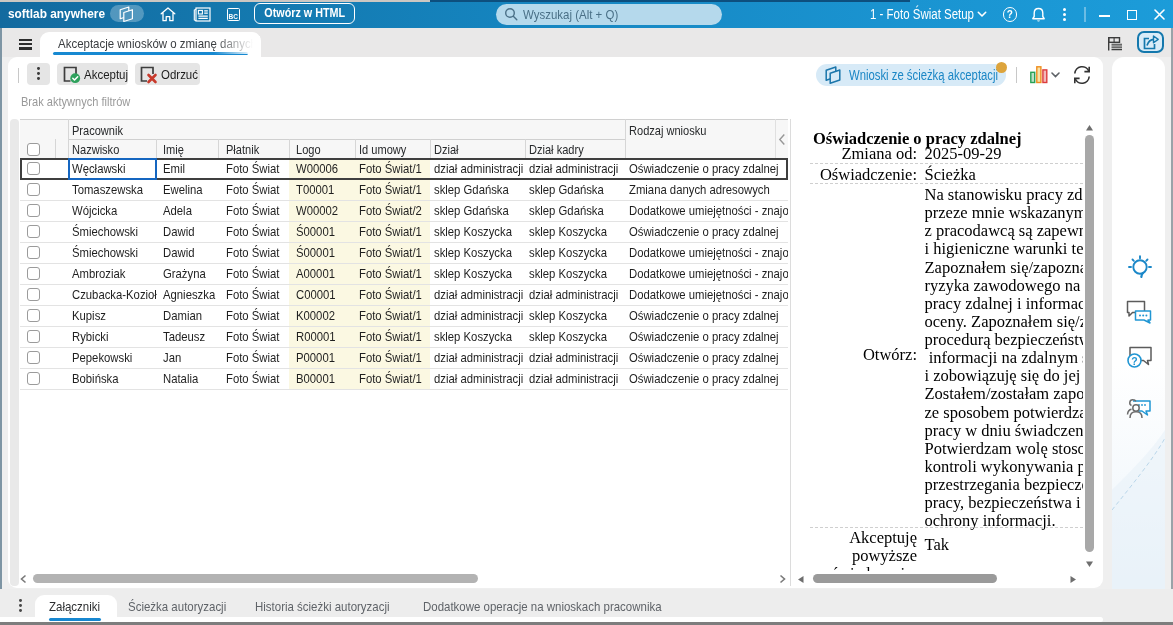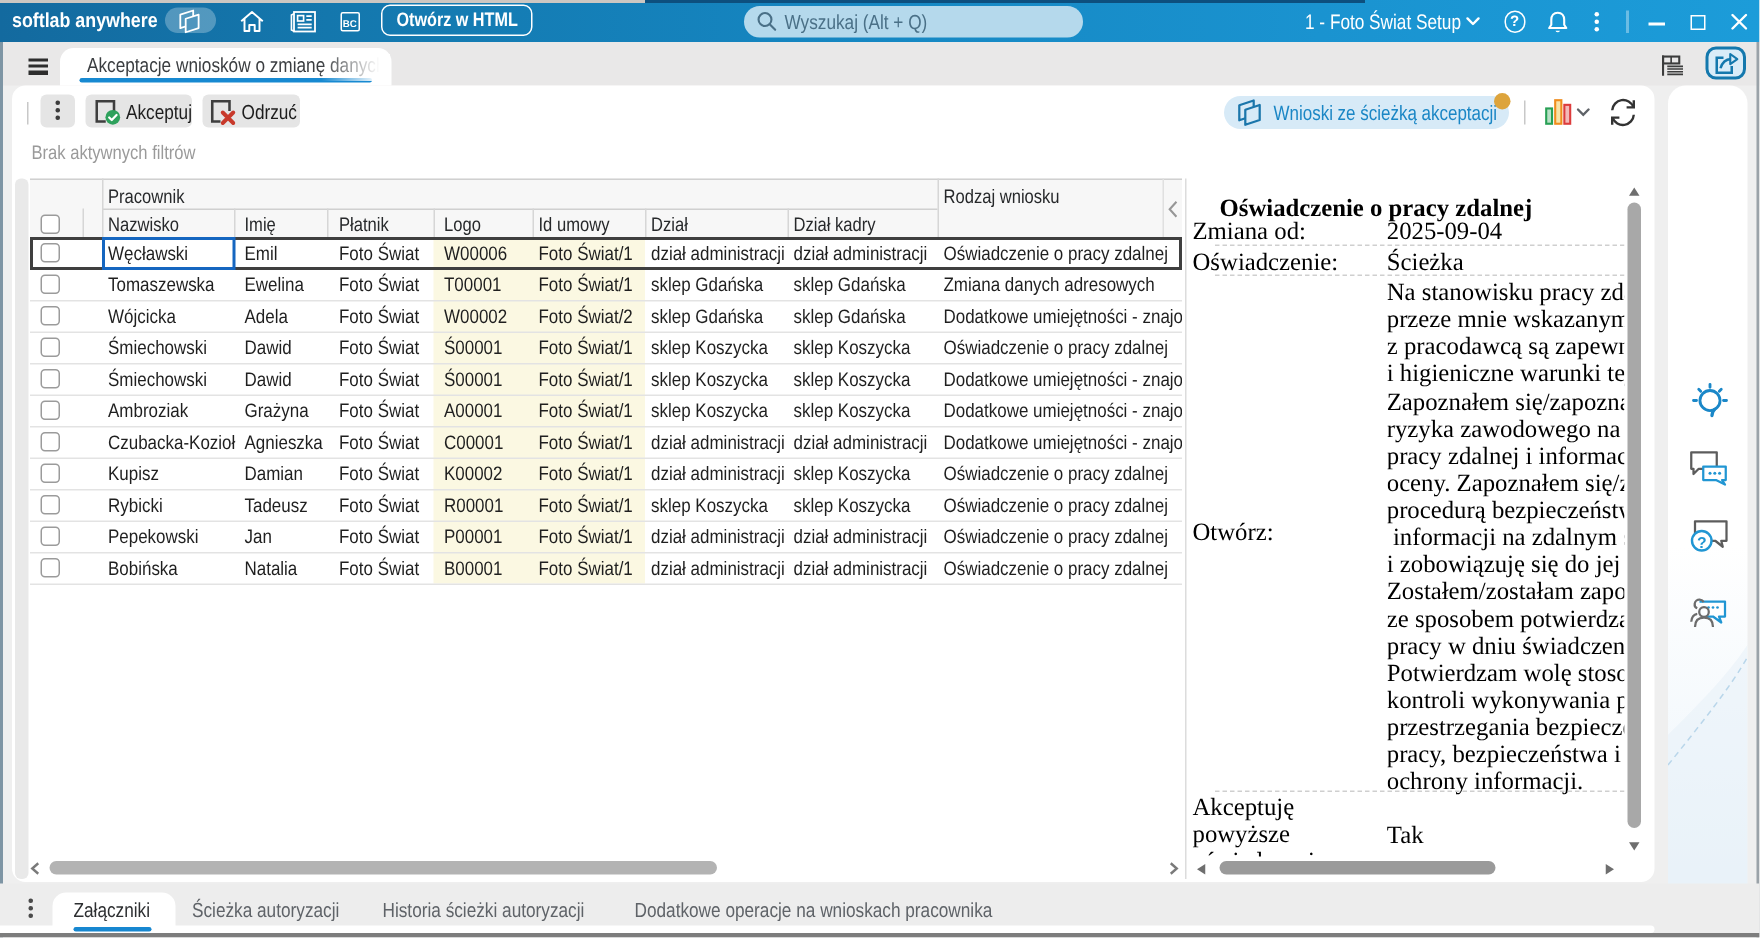--- a/index.html
+++ b/index.html
@@ -23,21 +23,21 @@
   #frame { left:0; top:622px; width:1173px; height:3px; background:#7d7d7d; }
   .btab { color:#5f6368; font-size:13.5px; white-space:nowrap; transform-origin:0 50%; transform:scaleX(0.85); }
   
   .hline { background:#e3e3e3; height:1px; }
   .vline { background:#d6d6d6; width:1px; }
   .hcell { font-size:13px; color:#27292b; white-space:nowrap; transform-origin:0 50%; transform:scaleX(0.85); }
   .cb { width:13px; height:13px; border:1.5px solid #9b9b9b; border-radius:3px; background:#fff; }
   
   .doc { font-family:"Liberation Serif", serif; font-size:16.5px; color:#000; white-space:nowrap; }
   .dash { border-top:1px dashed #cfcfcf; height:0; }
-  .lbl { text-align:left; }
+  .lbl { text-align:right; }
   
   .gbtn { background:#e5e5e5; border-radius:4px; }
   .btxt { font-size:13.5px; color:#1d1d1d; white-space:nowrap; transform-origin:0 50%; transform:scaleX(0.85); }
   .sx { transform-origin:0 50%; transform:scaleX(0.85); white-space:nowrap; }
   
   .row { left:20px; width:768px; height:21px; overflow:hidden; }
   .row span { position:absolute; top:0; line-height:21px; font-size:13px; color:#1f1f1f; white-space:nowrap; transform-origin:0 50%; transform:scaleX(0.87); }
   .rcb { position:absolute; left:6.5px; top:3.5px; }
   .c1{left:51.5px}.c2{left:143px}.c3{left:206px}.c4{left:276px}.c5{left:339px}.c6{left:414px}.c7{left:509px}.c8{left:609px}
 </style>
@@ -354,30 +354,30 @@
   </svg>
 <svg class="abs" style="left:778px; top:574px;" width="9" height="10" viewBox="0 0 9 10">
     <path d="M2.5 1.5 L6.5 5 L2.5 8.5" fill="none" stroke="#7a7a7a" stroke-width="1.6"></path>
   </svg>
 <div class="abs" style="left:33px; top:574px; width:445px; height:9px; background:#b3b3b3; border-radius:5px;"></div>
 
 <div class="abs" style="left:790px; top:119px; width:1px; height:467px; background:#dcdcdc;"></div>
 <div class="abs" style="left:795px; top:119px; width:288px; height:452px; overflow:hidden; background:#fff;">
   <div class="abs doc" style="left:18px; top:9.5px; font-weight:700;">Oświadczenie o pracy zdalnej</div>
   <div class="abs doc lbl" style="left:0px; top:25.3px; width:122px;">Zmiana od:</div>
-  <div class="abs doc" style="left:129.5px; top:25.3px;">2025-09-04</div>
+  <div class="abs doc" style="left:129.5px; top:25.3px;">2025-09-29</div>
   <div class="abs dash" style="left:15px; top:43.5px; width:273px;"></div>
   <div class="abs doc lbl" style="left:0px; top:45.6px; width:122px;">Oświadczenie:</div>
   <div class="abs doc" style="left:129.5px; top:45.6px;">Ścieżka</div>
   <div class="abs dash" style="left:15px; top:63.5px; width:273px;"></div>
   <div class="abs doc lbl" style="left:0px; top:226px; width:122px;">Otwórz:</div>
   <div class="abs doc" style="left:129.5px; top:67px; width:158.5px; overflow:hidden; line-height:18.13px; height:345px;">Na stanowisku pracy zdalnej<br>przeze mnie wskazanym i<br>z pracodawcą są zapewnione<br>i higieniczne warunki tej pr<br>Zapoznałem się/zapoznałam<br>ryzyka zawodowego na sta<br>pracy zdalnej i informacji<br>oceny. Zapoznałem się/zap<br>procedurą bezpieczeństwa<br>&nbsp;informacji na zdalnym sta<br>i zobowiązuję się do jej pr<br>Zostałem/zostałam zapozn<br>ze sposobem potwierdzan<br>pracy w dniu świadczenia<br>Potwierdzam wolę stosow<br>kontroli wykonywania pra<br>przestrzegania bezpieczeń<br>pracy, bezpieczeństwa i o<br>ochrony informacji.</div>
   <div class="abs dash" style="left:15px; top:408px; width:273px;"></div>
   <div class="abs doc lbl" style="left:0px; top:410.3px; width:122px; white-space:normal; line-height:18.1px;">Akceptuję powyższe oświadczenie:</div>
-  <div class="abs doc" style="left:129.5px; top:428px;">Tak</div>
+  <div class="abs doc" style="left:129.5px; top:416px;">Tak</div>
 </div>
 
 <svg class="abs" style="left:1085px; top:124px;" width="9" height="8" viewBox="0 0 9 8">
     <path d="M4.5 1 L8 6.5 L1 6.5 Z" fill="#6e6e6e"></path>
   </svg>
 <div class="abs" style="left:1084.5px; top:135px; width:9px; height:417px; background:#a8a8a8; border-radius:5px;"></div>
 <svg class="abs" style="left:1085px; top:560px;" width="9" height="8" viewBox="0 0 9 8">
     <path d="M1 1.5 L8 1.5 L4.5 7 Z" fill="#6e6e6e"></path>
   </svg>
 

